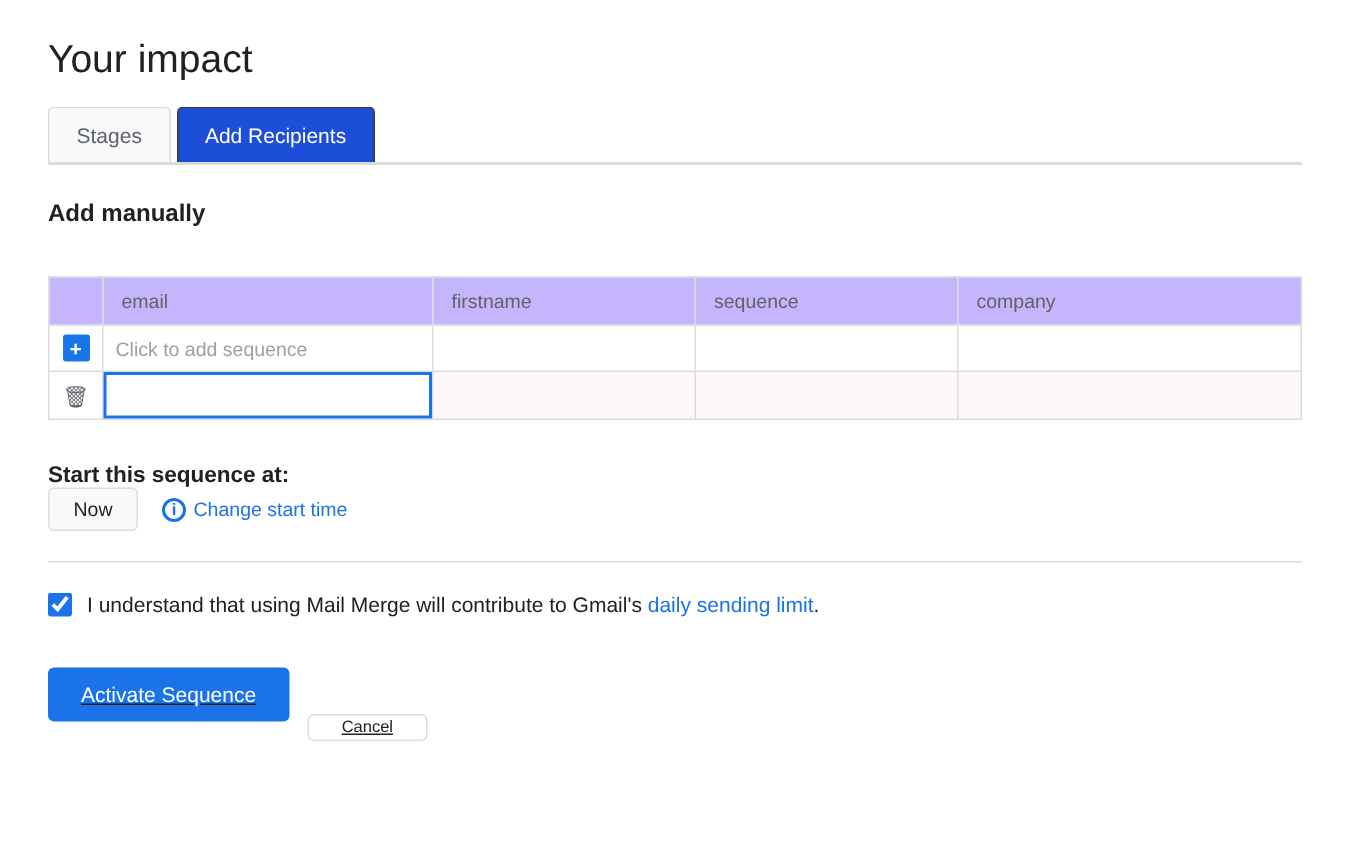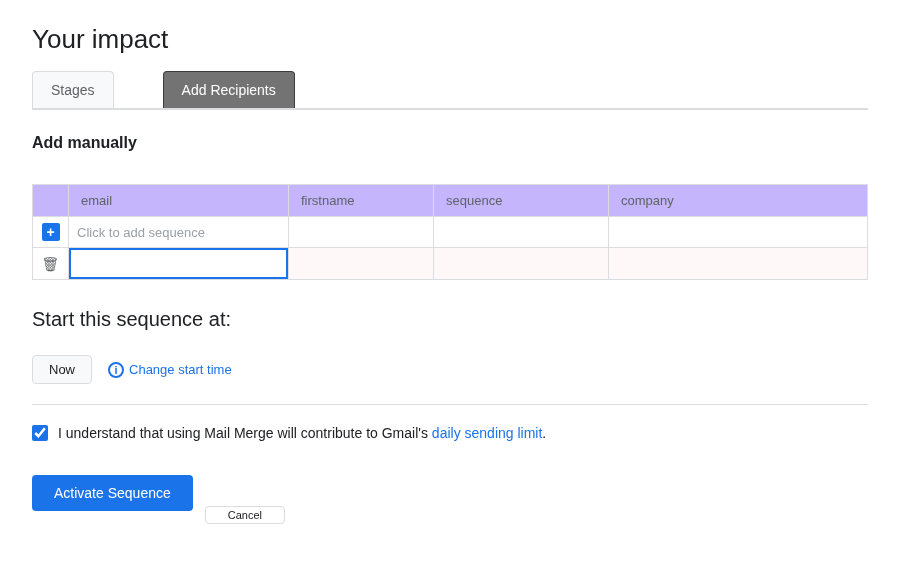--- a/index.html
+++ b/index.html
@@ -19,36 +19,35 @@
       margin-bottom: 16px;
       color: #202124;
     }
 
     
     .tabs-bar {
       display: flex;
       align-items: flex-end;
       border-bottom: 2px solid #dadce0;
       margin-bottom: 24px;
-      gap: 45px;
     }
     .tab {
       padding: 10px 18px;
       font-size: 14px;
       cursor: pointer;
       border: 1px solid #dadce0;
       border-bottom: none;
       background: #f8f9fa;
       color: #5f6368;
       margin-right: 4px;
       border-radius: 4px 4px 0 0;
       user-select: none;
     }
     .tab.active {
-      background: #737373;
+      background: #1d4ed8;
       color: #fff;
       border-color: #3c3c3c;
       font-weight: 500;
     }
 
     
     .section-title {
       font-size: 16px;
       font-weight: 700;
       margin-bottom: 32px;
@@ -74,21 +73,21 @@
       padding: 6px 8px;
       border: 1px solid #dadce0;
       font-size: 13px;
     }
     .recipients-table .icon-cell {
       width: 36px;
       text-align: center;
       color: #5f6368;
     }
     .recipients-table .email-col { width: 220px; }
-    .recipients-table .name-col { width: 145px; }
+    .recipients-table .name-col { width: 175px; }
     .recipients-table .lastname-col { width: 175px; }
 
     .add-row td { color: #5f6368; }
     .add-icon {
       display: inline-block;
       width: 18px;
       height: 18px;
       background: #1a73e8;
       color: #fff;
       border-radius: 2px;
@@ -121,23 +120,23 @@
       font-size: 13px;
       outline: none;
       background: #fff;
     }
 
     
     .sequence-section {
       margin-bottom: 20px;
     }
     .sequence-label {
-      font-size: 20px;
-      font-weight: 400;
-      margin-bottom: 24px;
+      font-size: 15px;
+      font-weight: 700;
+      margin-bottom: 0;
     }
     .sequence-controls {
       display: flex;
       align-items: center;
       gap: 16px;
     }
     .now-button {
       padding: 6px 16px;
       border: 1px solid #dadce0;
       background: #f8f9fa;
@@ -192,20 +191,21 @@
     .consent-link {
       color: #1a73e8;
       text-decoration: none;
     }
 
     
     .action-buttons {
       display: flex;
       gap: 12px;
       align-items: center;
+      text-decoration: underline;
     }
     .activate-button {
       padding: 10px 22px;
       background: #1a73e8;
       color: #fff;
       border: none;
       border-radius: 4px;
       font-size: 14px;
       font-weight: 500;
       cursor: pointer;

